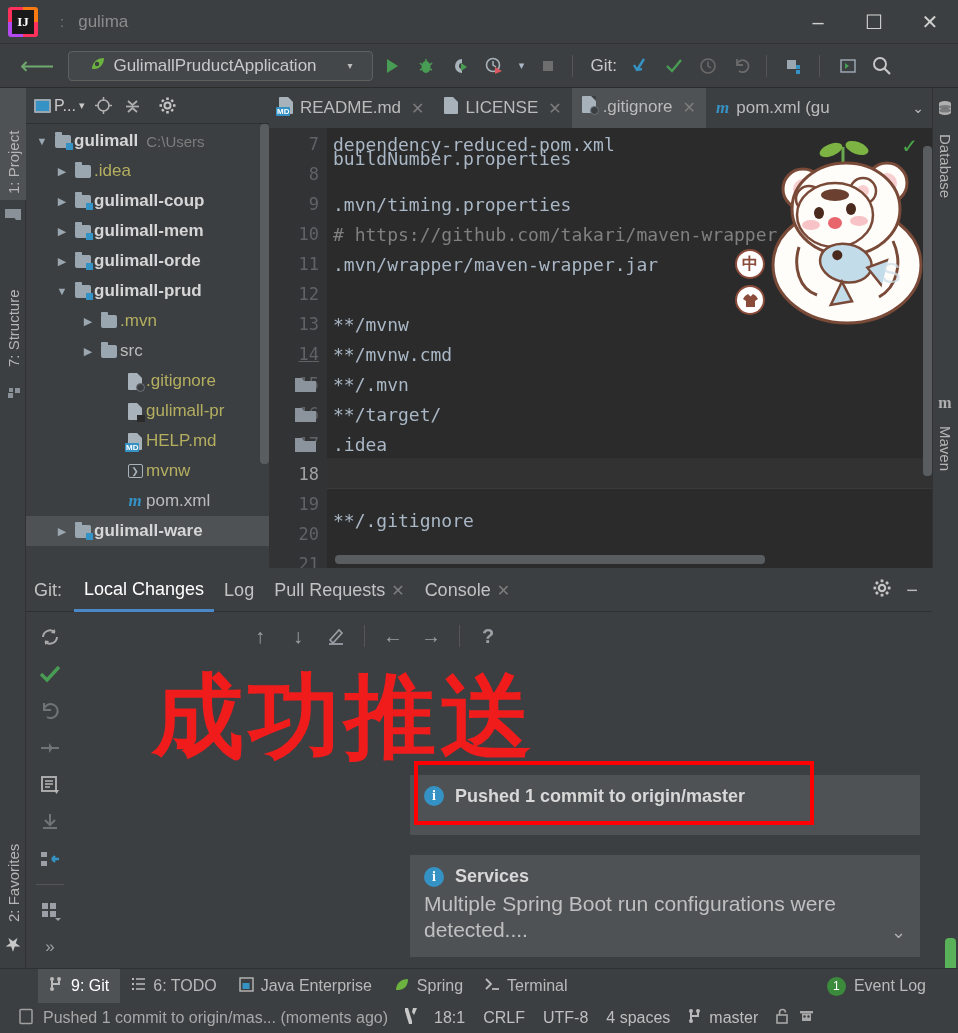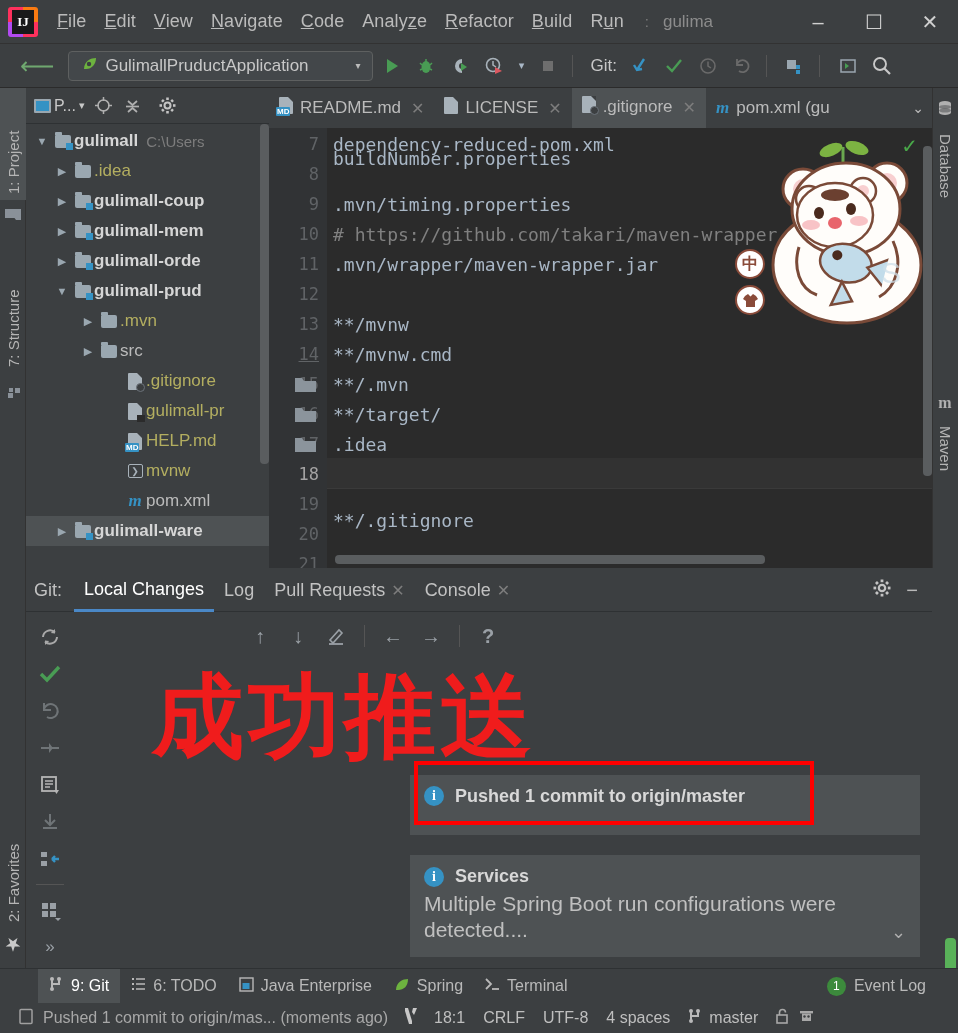--- a/index.html
+++ b/index.html
@@ -43,21 +43,21 @@
 
   
   .toolbar {
     position: absolute; top: 44px; left: 0; width: 958px; height: 44px;
     background: #3c3f41; display: flex; align-items: center; padding-left: 20px;
     border-bottom: 1px solid #2b2b2b;
   }
   .tb-back { color: #6fa86f; font-size: 24px; margin-right: 14px; }
   .runcfg {
     height: 30px; min-width: 305px; border: 1px solid #5e6060; border-radius: 4px;
-    background: #43474a; display: flex; align-items: center; padding: 0 12px; gap: 6px;
+    background: #43474a; display: flex; align-items: center; padding: 0 20px; gap: 6px;
     color: #c8c8c8; font-size: 17px;
   }
   .runcfg .sb-leaf { font-size: 15px; }
   .runcfg .caret { margin-left: auto; font-size: 10px; color: #bbb; }
   .tb-ico { width: 30px; height: 30px; display: flex; align-items: center; justify-content: center;
     margin-left: 4px; font-size: 18px; color: #a9b7c6; }
   .tb-div { width: 1px; height: 22px; background: #555; margin: 0 9px; }
   .git-label { color: #c8c8c8; font-size: 17px; margin-left: 8px; margin-right: 4px; }
 
   
@@ -228,31 +228,20 @@
 
 <div id="app">
 
   <div class="titlebar">
     <div class="ij-logo">
       <div class="q1"></div>
         <div class="q2"></div>
         <div class="q3"></div>
         <div class="q4"></div>
       <div class="ij-in">IJ</div>
-    </div>
-    <div class="menubar">
-      <div class="menu-item"><u>F</u>ile</div>
-      <div class="menu-item"><u>E</u>dit</div>
-      <div class="menu-item"><u>V</u>iew</div>
-      <div class="menu-item"><u>N</u>avigate</div>
-      <div class="menu-item"><u>C</u>ode</div>
-      <div class="menu-item">Analy<u>z</u>e</div>
-      <div class="menu-item"><u>R</u>efactor</div>
-      <div class="menu-item"><u>B</u>uild</div>
-      <div class="menu-item">R<u>u</u>n</div>
     </div>
     <div class="title-sep">:</div>
     <div class="title-proj">gulima</div>
     <div class="win-ctrls">
       <div class="win-btn">–</div>
       <div class="win-btn">☐</div>
       <div class="win-btn close">✕</div>
     </div>
   </div>
 

